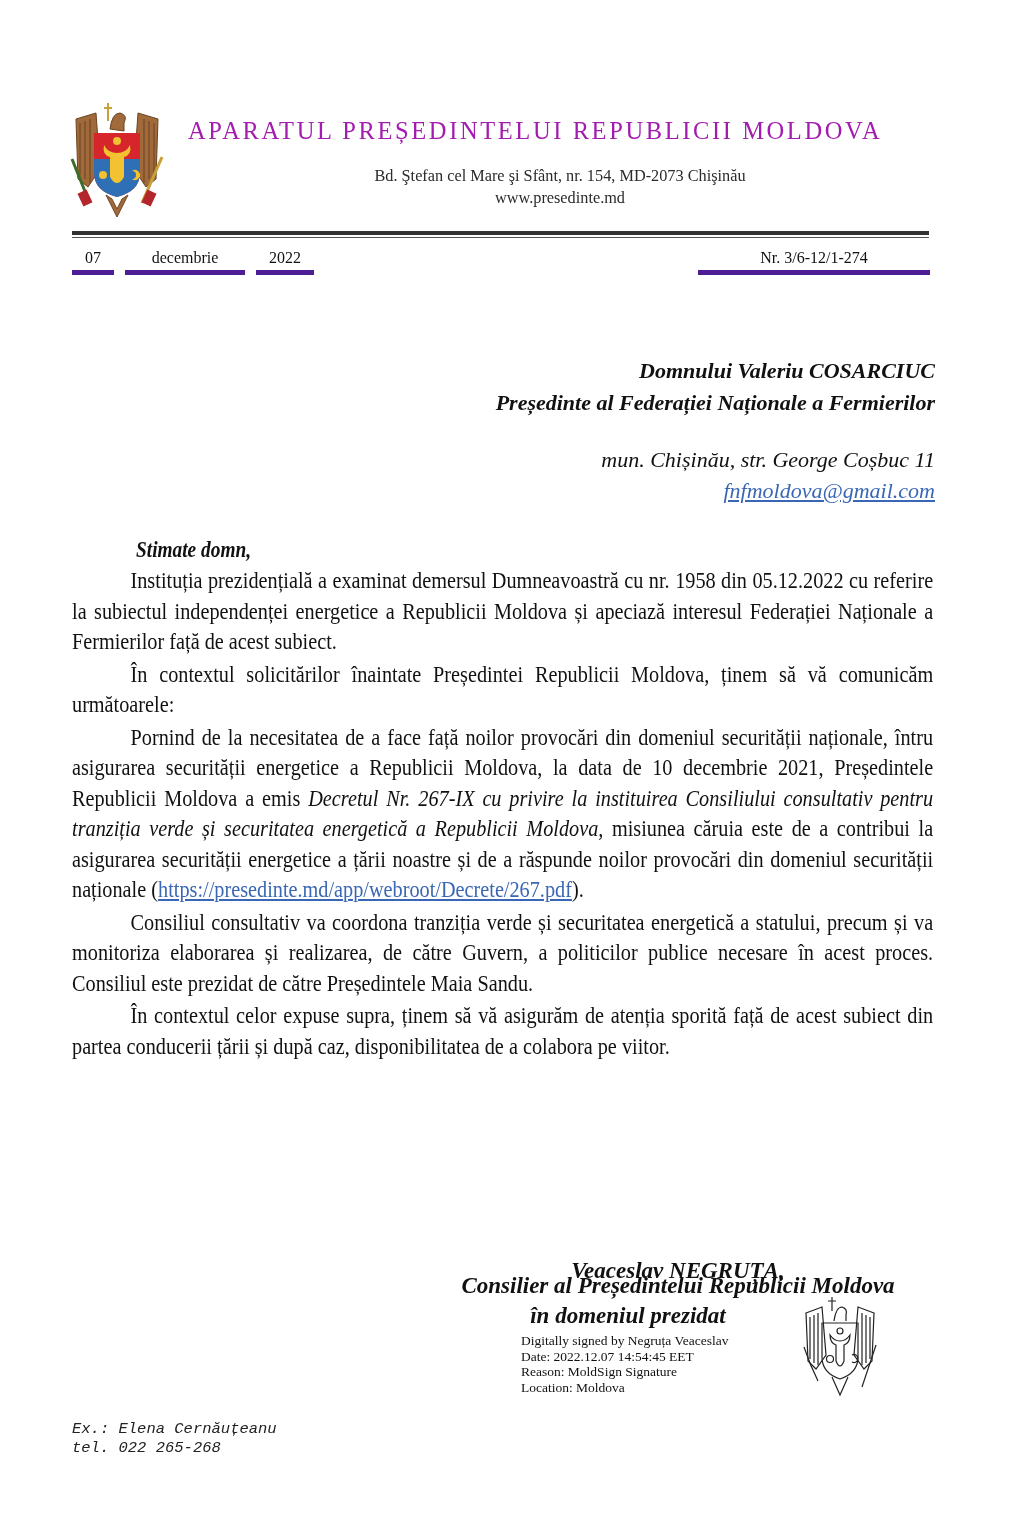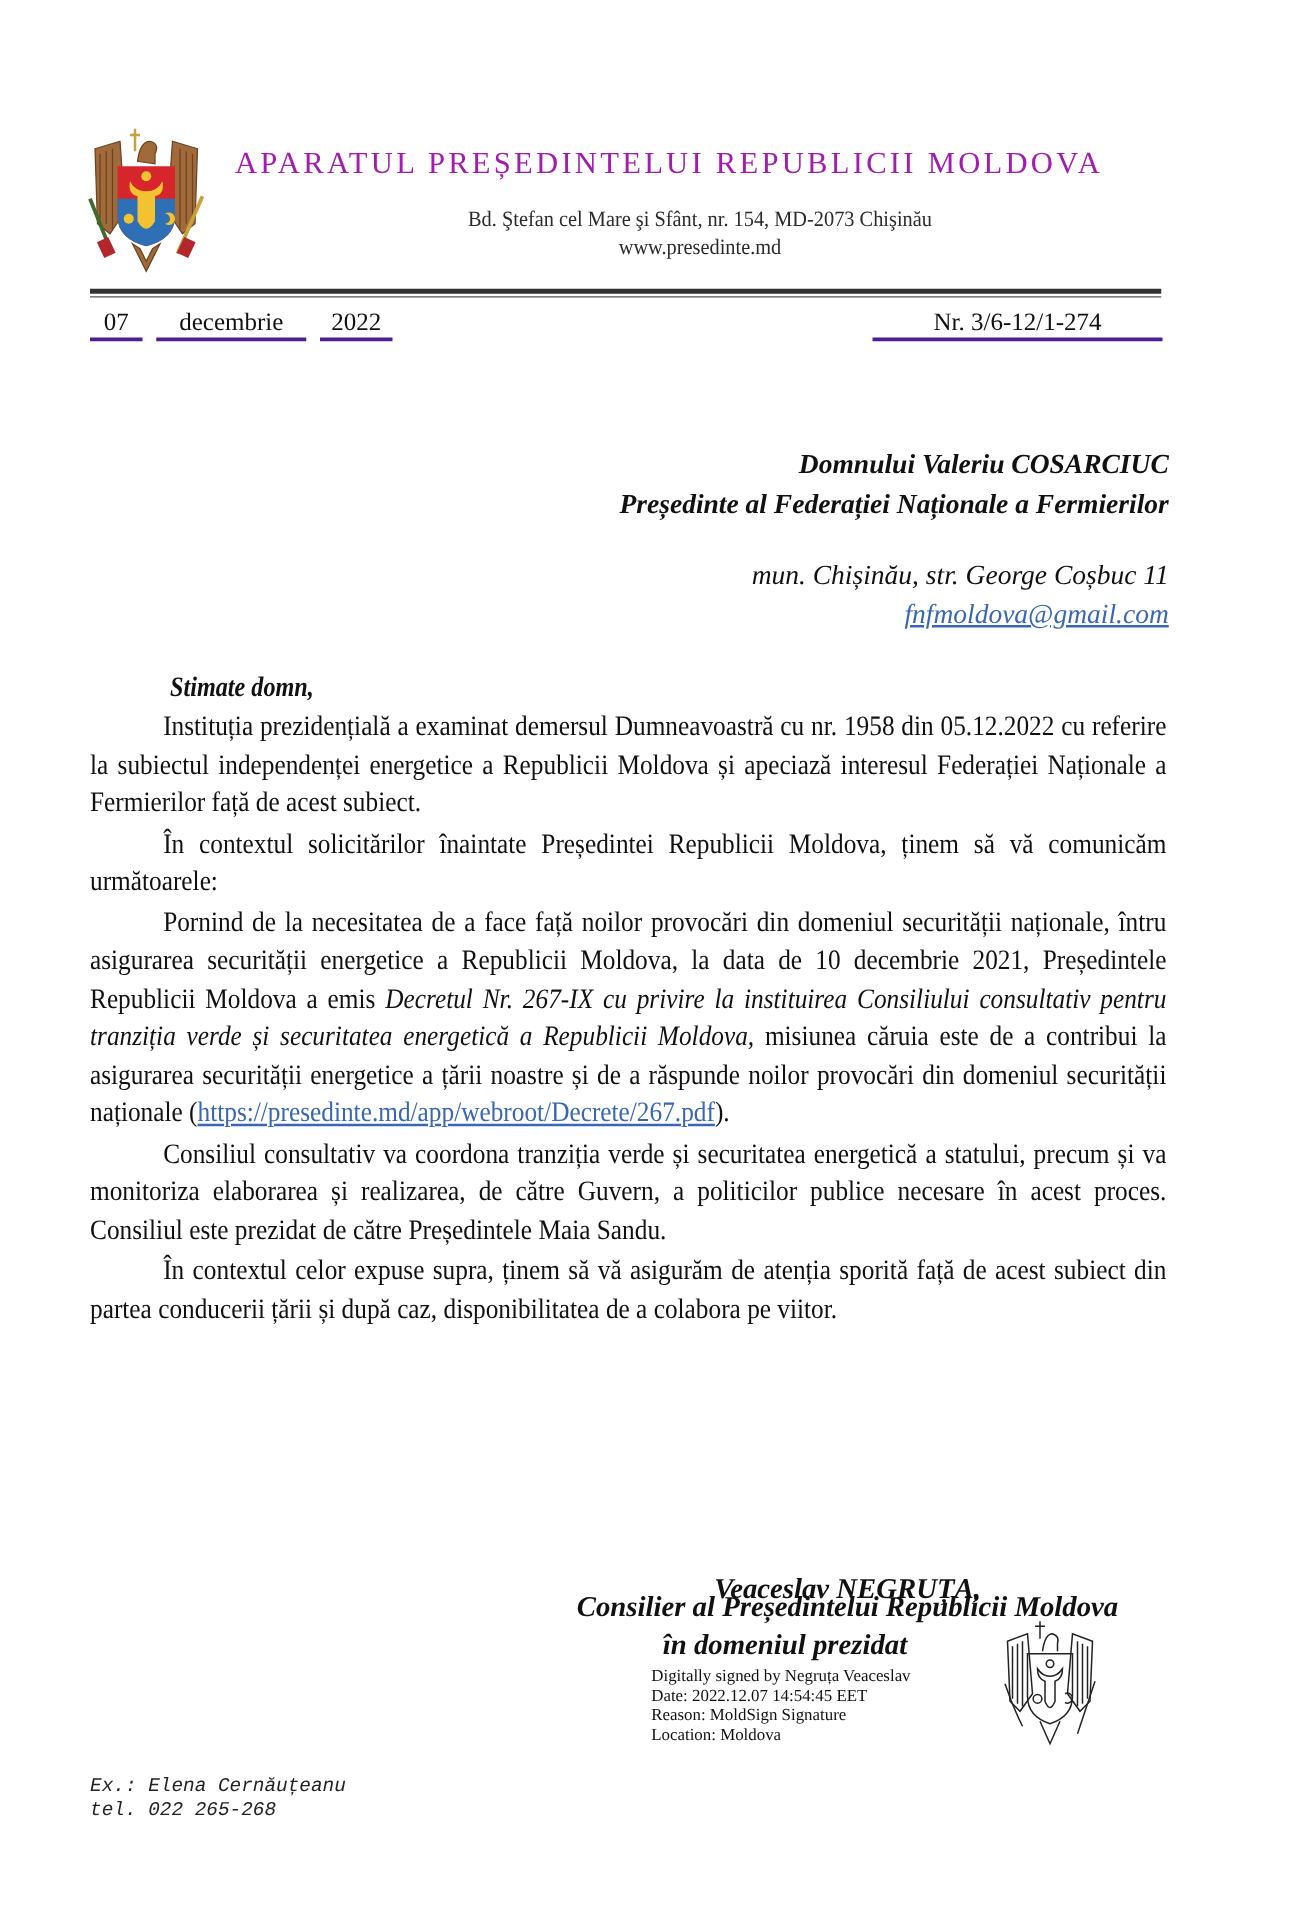--- a/index.html
+++ b/index.html
@@ -10,21 +10,21 @@
   .abs { position: absolute; }
   .crest { position: absolute; left: 66px; top: 99px; width: 102px; height: 122px; }
   .head-title {
     left: 188px; top: 117px; font-size: 24.5px; letter-spacing: 2.6px; color: #a21caf;
     white-space: nowrap;
   }
   .head-addr { left: 180px; width: 760px; text-align: center; top: 165px; font-size: 17.5px; color: #2a2a2a; transform: scaleX(0.93); transform-origin: center; }
   .head-web { left: 180px; width: 760px; text-align: center; top: 187px; font-size: 17.5px; color: #2a2a2a; transform: scaleX(0.93); transform-origin: center; }
   .rule-thick { left: 72px; width: 857px; top: 231px; height: 4px; background: #333; }
   .rule-thin { left: 72px; width: 857px; top: 237px; height: 1px; background: #555; }
-  .dline { top: 246px; font-size: 20px; border-bottom: 3px solid #4c1d95; text-align: center; line-height: 24px; height: 24px; transform-origin: left; }
+  .dline { top: 246px; font-size: 16px; border-bottom: 5px solid #4c1d95; text-align: center; line-height: 24px; height: 24px; transform-origin: left; }
   .right-block { right: 100px; text-align: right; font-size: 22px; font-style: italic; white-space: nowrap; }
   .bold { font-weight: bold; }
   .link { color: #3a67b5; text-decoration: underline; }
   .body-text {
     position: absolute; left: 72px; width: 862px; top: 566px;
     font-size: 22.5px; line-height: 30.5px; text-align: justify;
   }
   .body-text p { margin: 0 0 2px 0; text-indent: 65px; }
   .greeting { left: 136px; top: 537px; font-size: 22.5px; font-weight: bold; font-style: italic; }
   .sig { text-align: center; font-weight: bold; font-style: italic; font-size: 23px; white-space: nowrap; }

